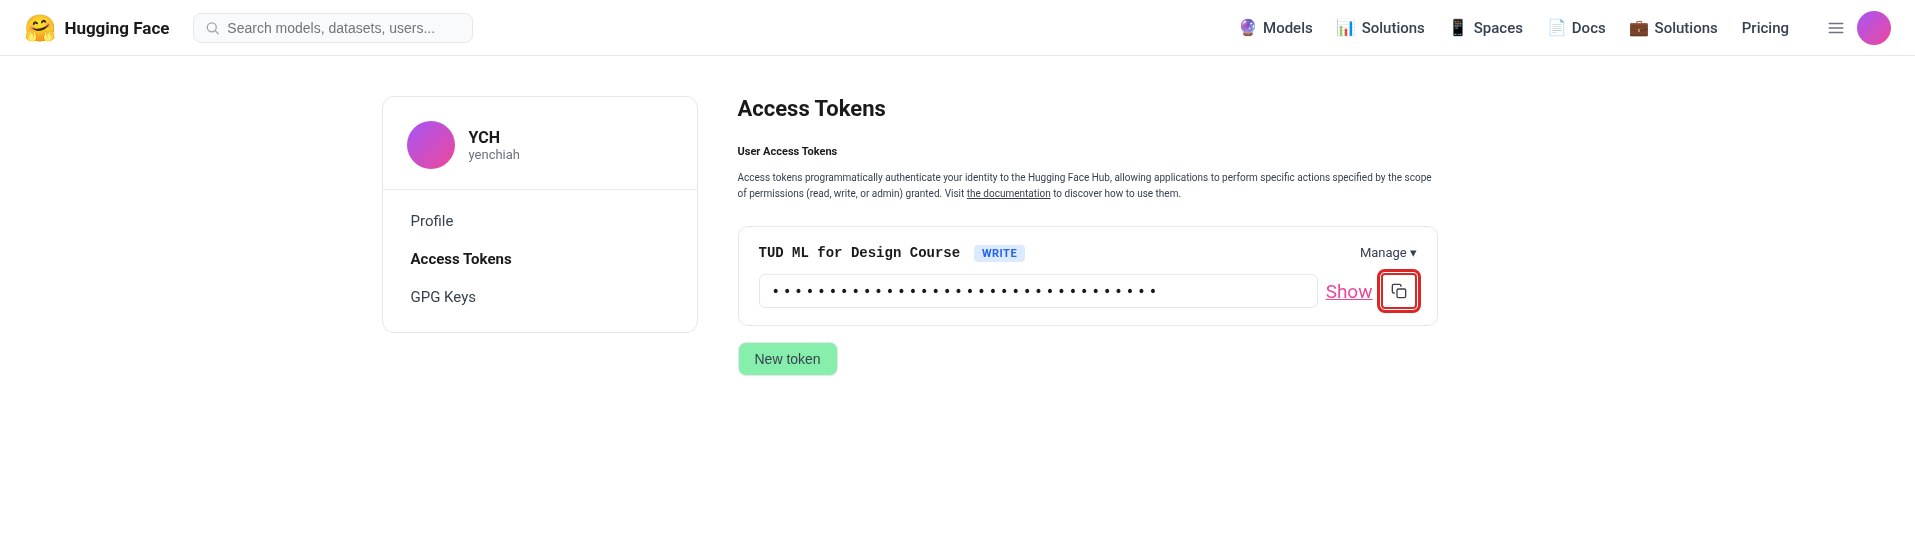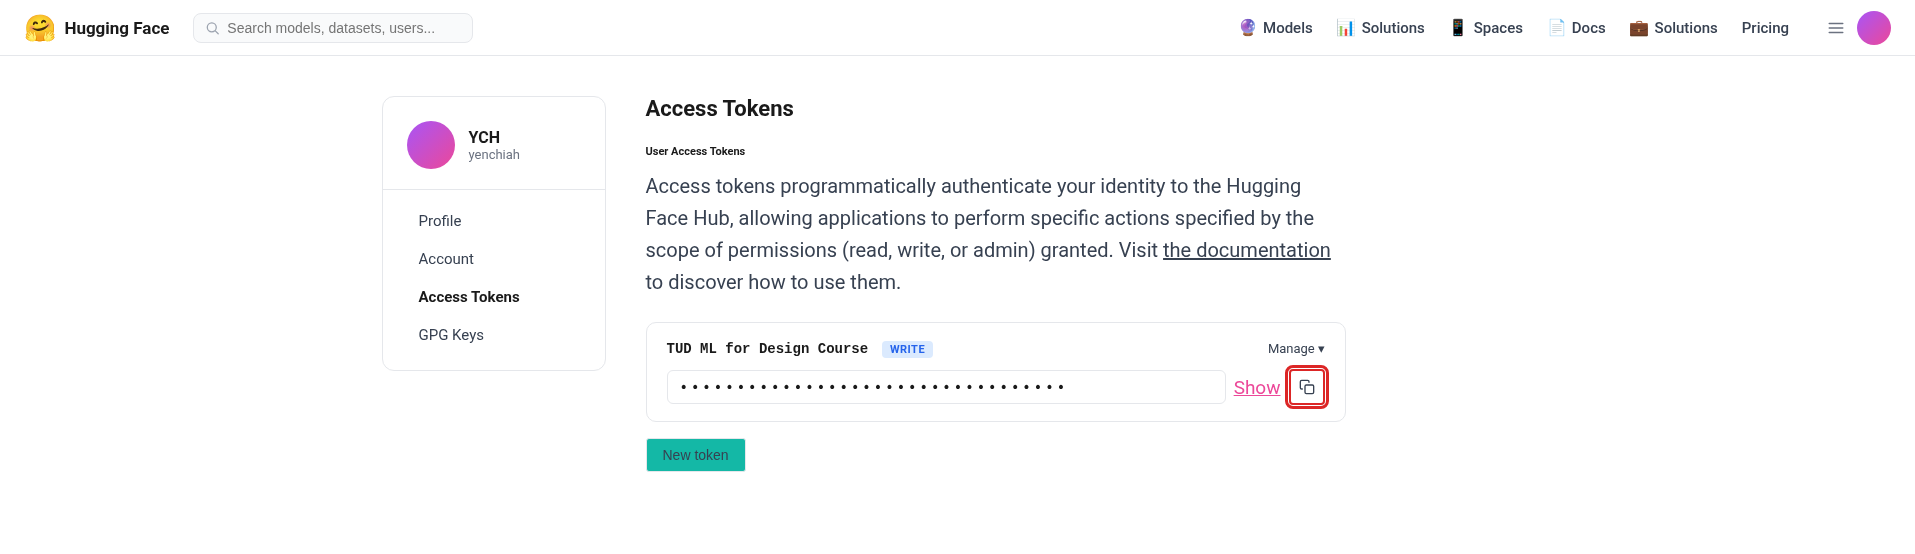--- a/index.html
+++ b/index.html
@@ -93,21 +93,21 @@
     .main-container {
       display: flex;
       max-width: 1200px;
       margin: 40px auto;
       gap: 0;
       padding: 0 24px;
     }
 
     
     .sidebar {
-      width: 224px;
+      width: 316px;
       flex-shrink: 0;
       background: #fff;
       border: 1px solid #e5e7eb;
       border-radius: 12px;
       padding: 24px 0 16px 0;
       height: fit-content;
     }
     .sidebar-user {
       display: flex;
       align-items: center;
@@ -120,21 +120,21 @@
       width: 48px;
       height: 48px;
       border-radius: 50%;
       background: linear-gradient(135deg, #a855f7, #ec4899);
       flex-shrink: 0;
     }
     .sidebar-username { font-weight: 700; font-size: 16px; }
     .sidebar-handle { color: #6b7280; font-size: 13px; }
     .sidebar-nav {
       list-style: none;
-      padding: 0 20px;
+      padding: 0 12px;
     }
     .sidebar-nav li a {
       display: block;
       padding: 10px 16px;
       border-radius: 8px;
       text-decoration: none;
       color: #374151;
       font-size: 15px;
       font-weight: 400;
     }
@@ -152,21 +152,21 @@
       font-size: 22px;
       font-weight: 700;
       margin-bottom: 24px;
     }
     .section-title {
       font-size: 11px;
       font-weight: 700;
       margin-bottom: 12px;
     }
     .description {
-      font-size: 20px;
+      font-size: 10px;
       color: #374151;
       line-height: 1.6;
       max-width: 700px;
       margin-bottom: 24px;
     }
     .description a {
       color: #374151;
       text-decoration: underline;
     }
 
@@ -255,22 +255,22 @@
       pointer-events: none;
       white-space: nowrap;
     }
 
     
     .new-token-btn {
       display: inline-flex;
       align-items: center;
       padding: 8px 16px;
       border: 1px solid #e5e7eb;
-      border-radius: 3px;
-      background: #14b8a6;
+      border-radius: 8px;
+      background: #86efac;
       font-size: 14px;
       color: #374151;
       cursor: pointer;
       font-weight: 500;
     }
 
     .content-wrapper {
       position: relative;
     }
   </style>
@@ -333,23 +333,20 @@
     <div class="sidebar-user">
       <div class="sidebar-avatar"></div>
       <div>
         <div class="sidebar-username">YCH</div>
         <div class="sidebar-handle">yenchiah</div>
       </div>
     </div>
     <ul class="sidebar-nav">
       <li>
         <a href="#">Profile</a>
-      </li>
-      <li>
-        <a href="#">Account</a>
       </li>
       <li>
         <a href="#" class="active">Access Tokens</a>
       </li>
       <li>
         <a href="#">GPG Keys</a>
       </li>
     </ul>
   </aside>
 

